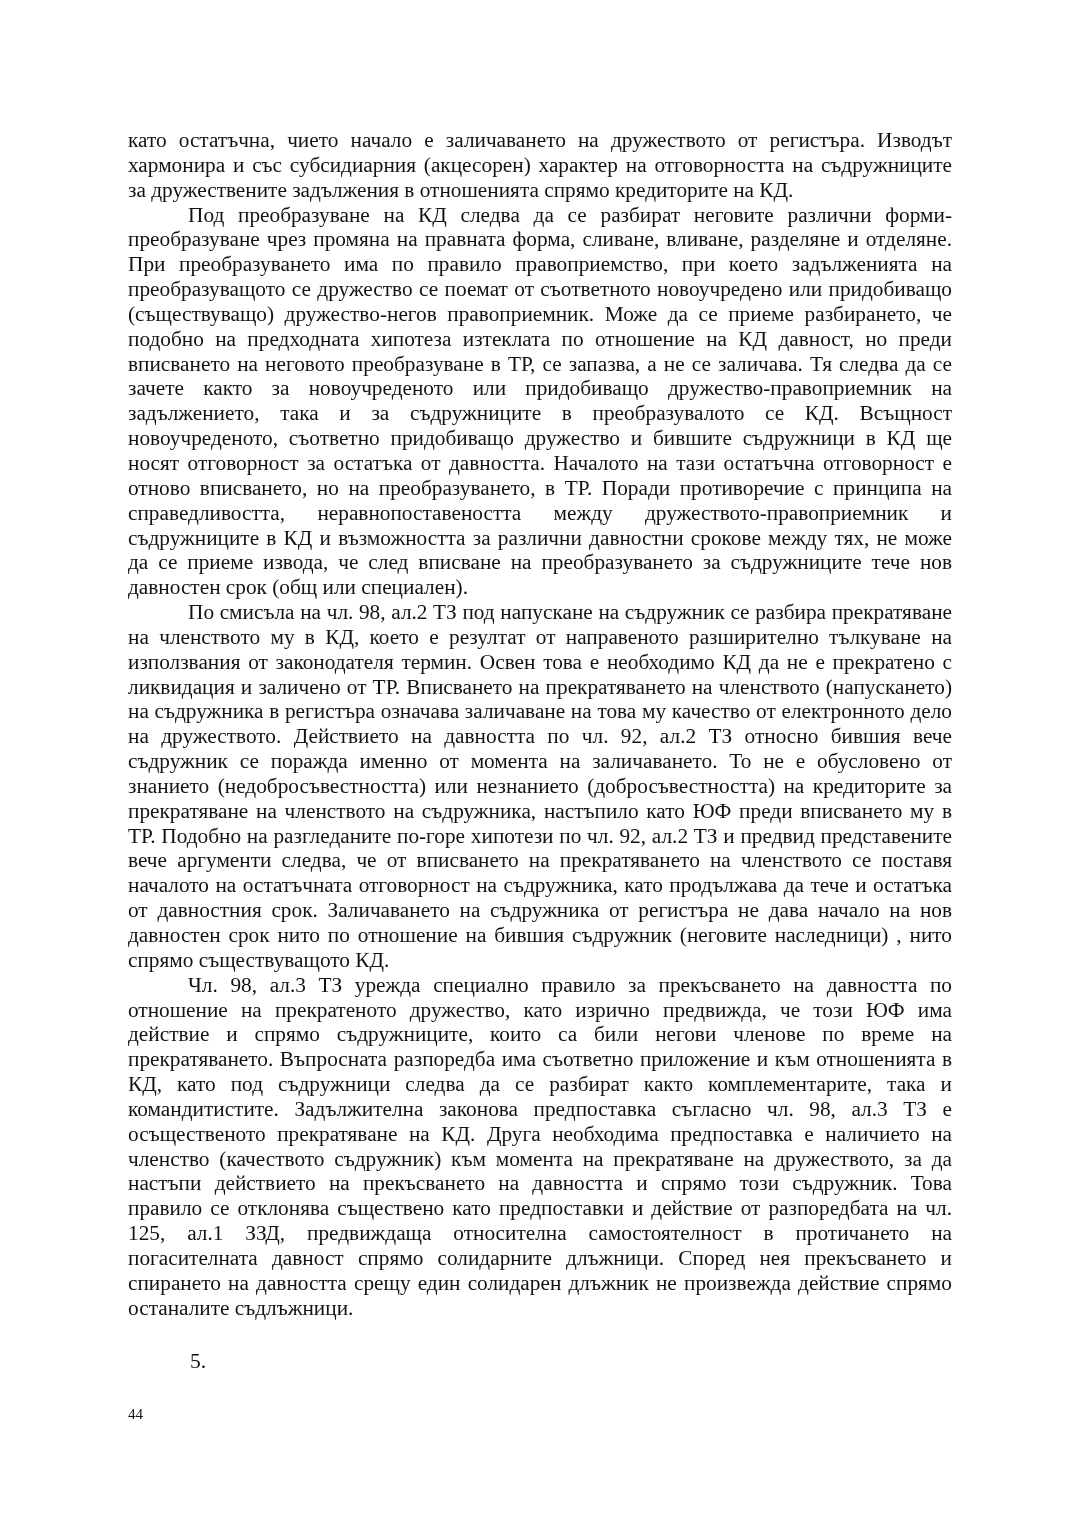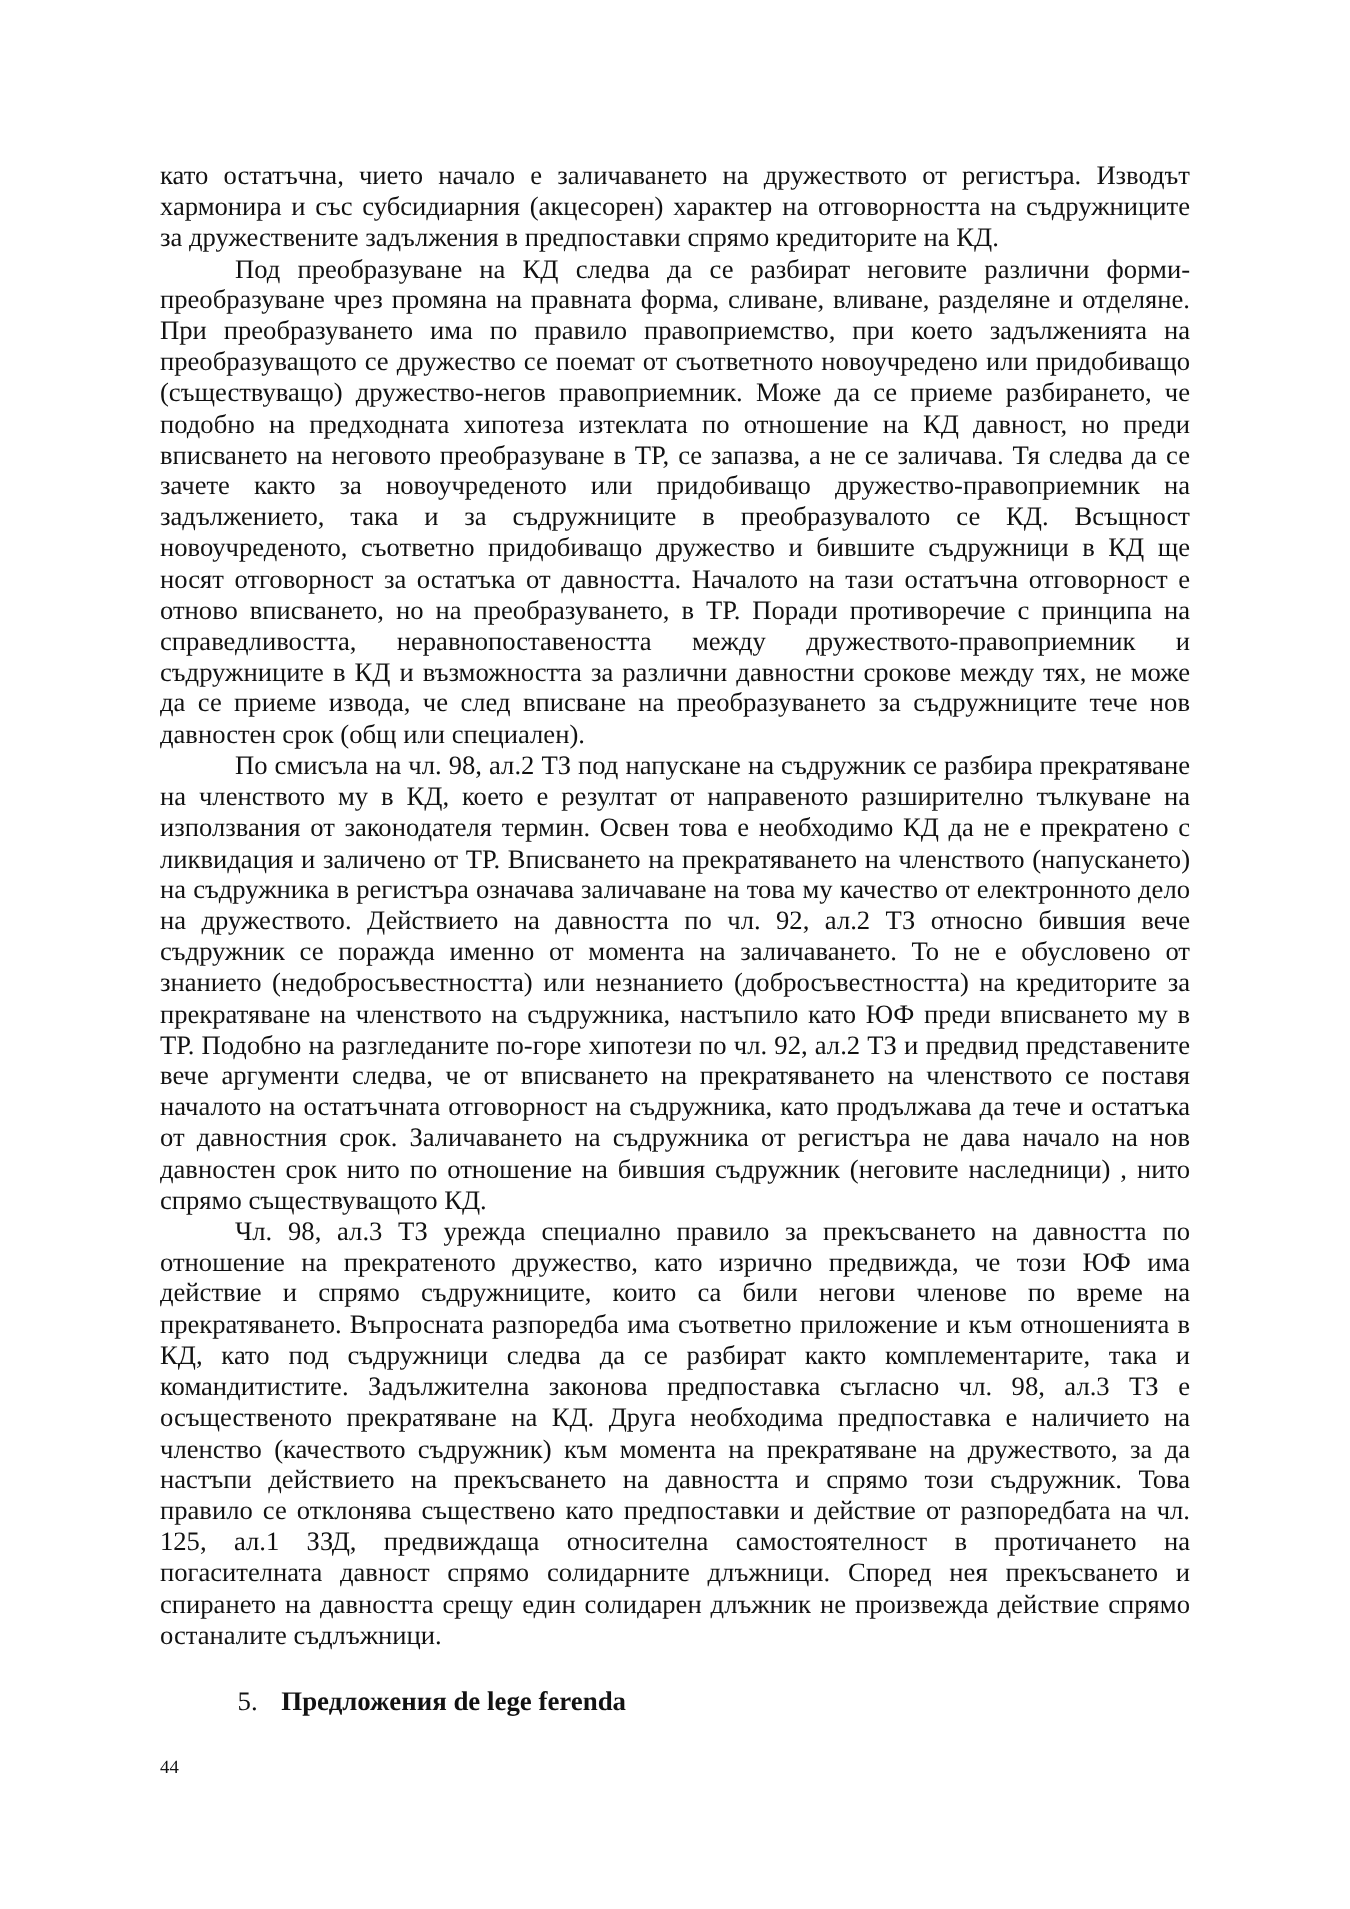--- a/index.html
+++ b/index.html
@@ -56,23 +56,22 @@
     top: 1402px;
     font-size: 15px;
     line-height: 25px;
   }
 </style>
 </head>
 <body>
 
 <main class="page">
   <div class="text-block">
-    <p class="para continued">като остатъчна, чието начало е заличаването на дружеството от регистъра.   Изводът хармонира и със субсидиарния (акцесорен) характер на отговорността на съдружниците за дружествените задължения в предпоставки спрямо кредиторите на КД.</p>
+    <p class="para continued">като остатъчна, чието начало е заличаването на дружеството от регистъра.   Изводът хармонира и със субсидиарния (акцесорен) характер на отговорността на съдружниците за дружествените задължения в отношенията спрямо кредиторите на КД.</p>
     <p class="para">Под преобразуване на КД следва да се разбират неговите различни форми-преобразуване чрез промяна на правната форма, сливане, вливане, разделяне и отделяне. При преобразуването има по правило правоприемство, при което задълженията на преобразуващото се дружество се поемат от съответното новоучредено или придобиващо (съществуващо) дружество-негов правоприемник. Може да се приеме разбирането, че подобно на предходната хипотеза изтеклата по отношение на КД давност, но преди вписването на неговото преобразуване в ТР, се запазва,  а не се заличава. Тя следва да се зачете както за новоучреденото или придобиващо дружество-правоприемник на задължението, така и за съдружниците в преобразувалото се КД. Всъщност новоучреденото, съответно придобиващо дружество и бившите съдружници в КД ще носят отговорност за остатъка от давността. Началото на тази остатъчна отговорност е отново вписването, но на преобразуването, в ТР. Поради противоречие с принципа на справедливостта, неравнопоставеността между дружеството-правоприемник и съдружниците в КД и възможността за различни давностни срокове между тях, не може да се приеме извода, че след вписване на преобразуването за съдружниците тече нов давностен срок (общ или специален).</p>
     <p class="para">По смисъла на чл. 98, ал.2 ТЗ под напускане на съдружник се разбира прекратяване на членството му в КД, което е резултат от направеното разширително тълкуване на използвания от законодателя термин. Освен това е необходимо КД да не е прекратено с ликвидация и заличено от ТР. Вписването на прекратяването на членството (напускането) на съдружника в регистъра означава заличаване на това му качество от електронното дело на дружеството. Действието на давността по чл. 92, ал.2 ТЗ относно бившия вече съдружник се поражда именно от момента на заличаването. То  не е обусловено от знанието (недобросъвестността) или незнанието (добросъвестността) на кредиторите за прекратяване на членството на съдружника, настъпило като ЮФ преди вписването му в ТР. Подобно на разгледаните по-горе хипотези по чл. 92, ал.2 ТЗ и предвид представените вече аргументи следва, че от вписването на прекратяването на членството се поставя началото на остатъчната отговорност на съдружника, като продължава да тече и остатъка от давностния срок. Заличаването на съдружника от регистъра не дава начало на нов давностен срок нито по отношение на бившия съдружник (неговите наследници) , нито спрямо съществуващото КД.</p>
     <p class="para">Чл. 98, ал.3 ТЗ урежда специално правило за прекъсването на давността по отношение на прекратеното дружество, като изрично предвижда, че този ЮФ има действие и спрямо съдружниците, които са били негови членове по време на прекратяването. Въпросната разпоредба има съответно приложение и към отношенията в КД, като под съдружници  следва да се разбират както комплементарите, така и командитистите. Задължителна законова предпоставка съгласно чл. 98, ал.3 ТЗ е осъщественото прекратяване на КД. Друга необходима предпоставка е наличието на членство (качеството съдружник) към момента на прекратяване на дружеството, за да настъпи действието на прекъсването на давността и спрямо този съдружник. Това правило се отклонява съществено като предпоставки и действие от разпоредбата на чл. 125, ал.1 ЗЗД, предвиждаща относителна самостоятелност в протичането на погасителната давност спрямо солидарните длъжници. Според нея прекъсването и спирането на давността срещу един солидарен длъжник не произвежда действие спрямо останалите съдлъжници.</p>
     <h2 class="heading">
       <span class="h-num">5.</span>
-      <span class="h-title">Предложения  de lege ferenda</span>
     </h2>
   </div>
   <div class="page-number">44</div>
 </main>
 
 </body></html>

